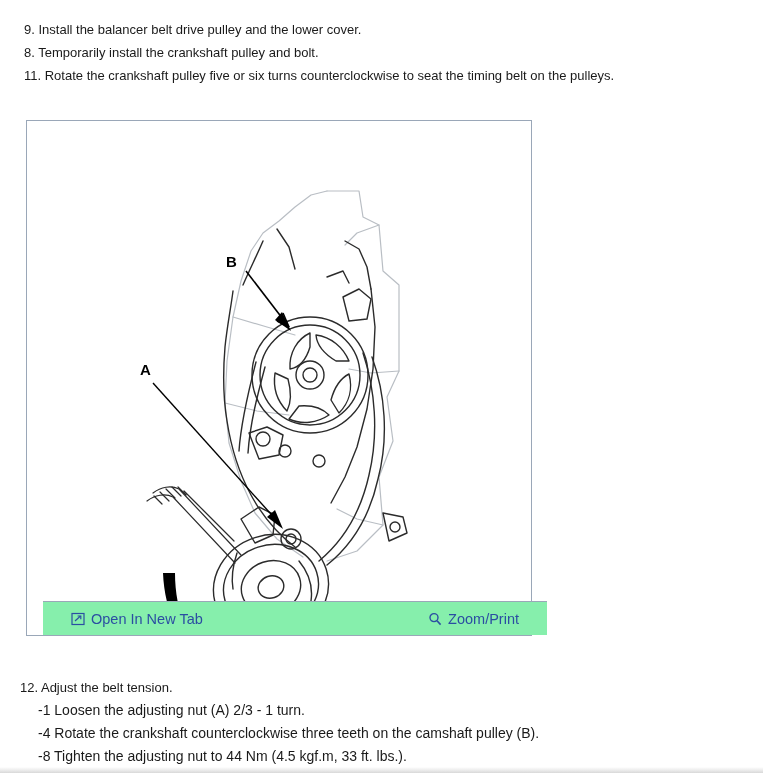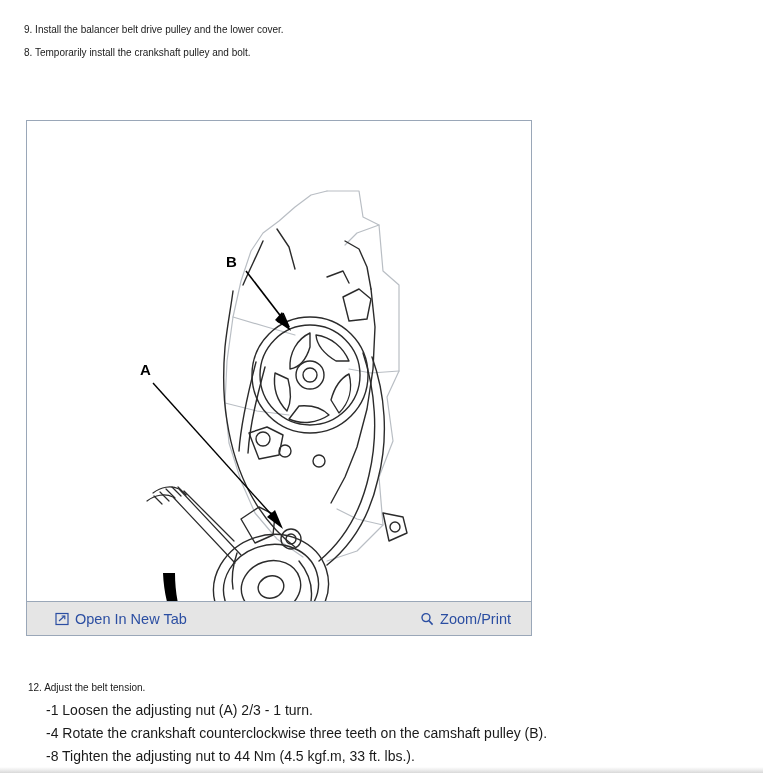--- a/index.html
+++ b/index.html
@@ -22,21 +22,21 @@
     box-sizing: border-box;
     padding: 0;
   }
   .steps-top {
     position: absolute;
     left: 24px;
     top: 18px;
     width: 730px;
   }
   .step-line {
-    font-size: 10px;
+    font-size: 13px;
     line-height: 23px;
     color: #1a1a1a;
     white-space: nowrap;
   }
   .figure-box {
     position: absolute;
     left: 26px;
     top: 120px;
     width: 506px;
     height: 516px;
@@ -47,59 +47,59 @@
   .figure-canvas {
     position: absolute;
     left: 0;
     top: 0;
     width: 504px;
     height: 480px;
     overflow: hidden;
   }
   .figure-footer {
     position: absolute;
-    left: 0;
+    left: 16px;
     bottom: 0;
     width: 504px;
     height: 33px;
     border-top: 1px solid #9aa7b8;
-    background: #e5e5e5;
+    background: #86efac;
     display: flex;
     align-items: center;
   }
   .footer-link {
     display: flex;
     align-items: center;
     gap: 6px;
     color: #2b4ea2;
     font-size: 14.5px;
     text-decoration: none;
     cursor: pointer;
   }
   .footer-open {
     margin-left: 28px;
   }
   .footer-zoom {
     margin-left: auto;
-    margin-right: 20px;
+    margin-right: 28px;
   }
   .ficon {
     display: inline-block;
     width: 14px;
     height: 14px;
     line-height: 14px;
     text-align: center;
     color: #2b4ea2;
     font-size: 13px;
   }
   .ficon svg { display: block; }
 
   .steps-bottom {
     position: absolute;
-    left: 28px;
+    left: 20px;
     top: 676px;
     width: 730px;
   }
   .step-sub {
     font-size: 14px;
     line-height: 23px;
     color: #1a1a1a;
     padding-left: 18px;
     white-space: nowrap;
   }
@@ -121,20 +121,21 @@
   }
 </style>
 </head>
 <body>
 
 <div class="page">
 
   <div class="steps-top">
     <div class="step-line">9. Install the balancer belt drive pulley and the lower cover.</div>
     <div class="step-line">8. Temporarily install the crankshaft pulley and bolt.</div>
+    <div class="step-line">11. Rotate the crankshaft pulley five or six turns counterclockwise to seat the timing belt on the pulleys.</div>
   </div>
 
   <div class="figure-box">
 
     <div class="figure-canvas">
       <svg width="504" height="480" viewBox="0 0 504 480" xmlns="http://www.w3.org/2000/svg">
         <g fill="none" stroke="#2b2b2b" stroke-width="1.4" stroke-linecap="round" stroke-linejoin="round">
 
           <g stroke="#b9bec4" stroke-width="1.2">
             <path d="M300 70 L332 70 L336 96 L352 104 L356 150 L372 164 L372 250 L360 276 L366 320 L352 356 L356 404 L330 430 L300 440"></path>

